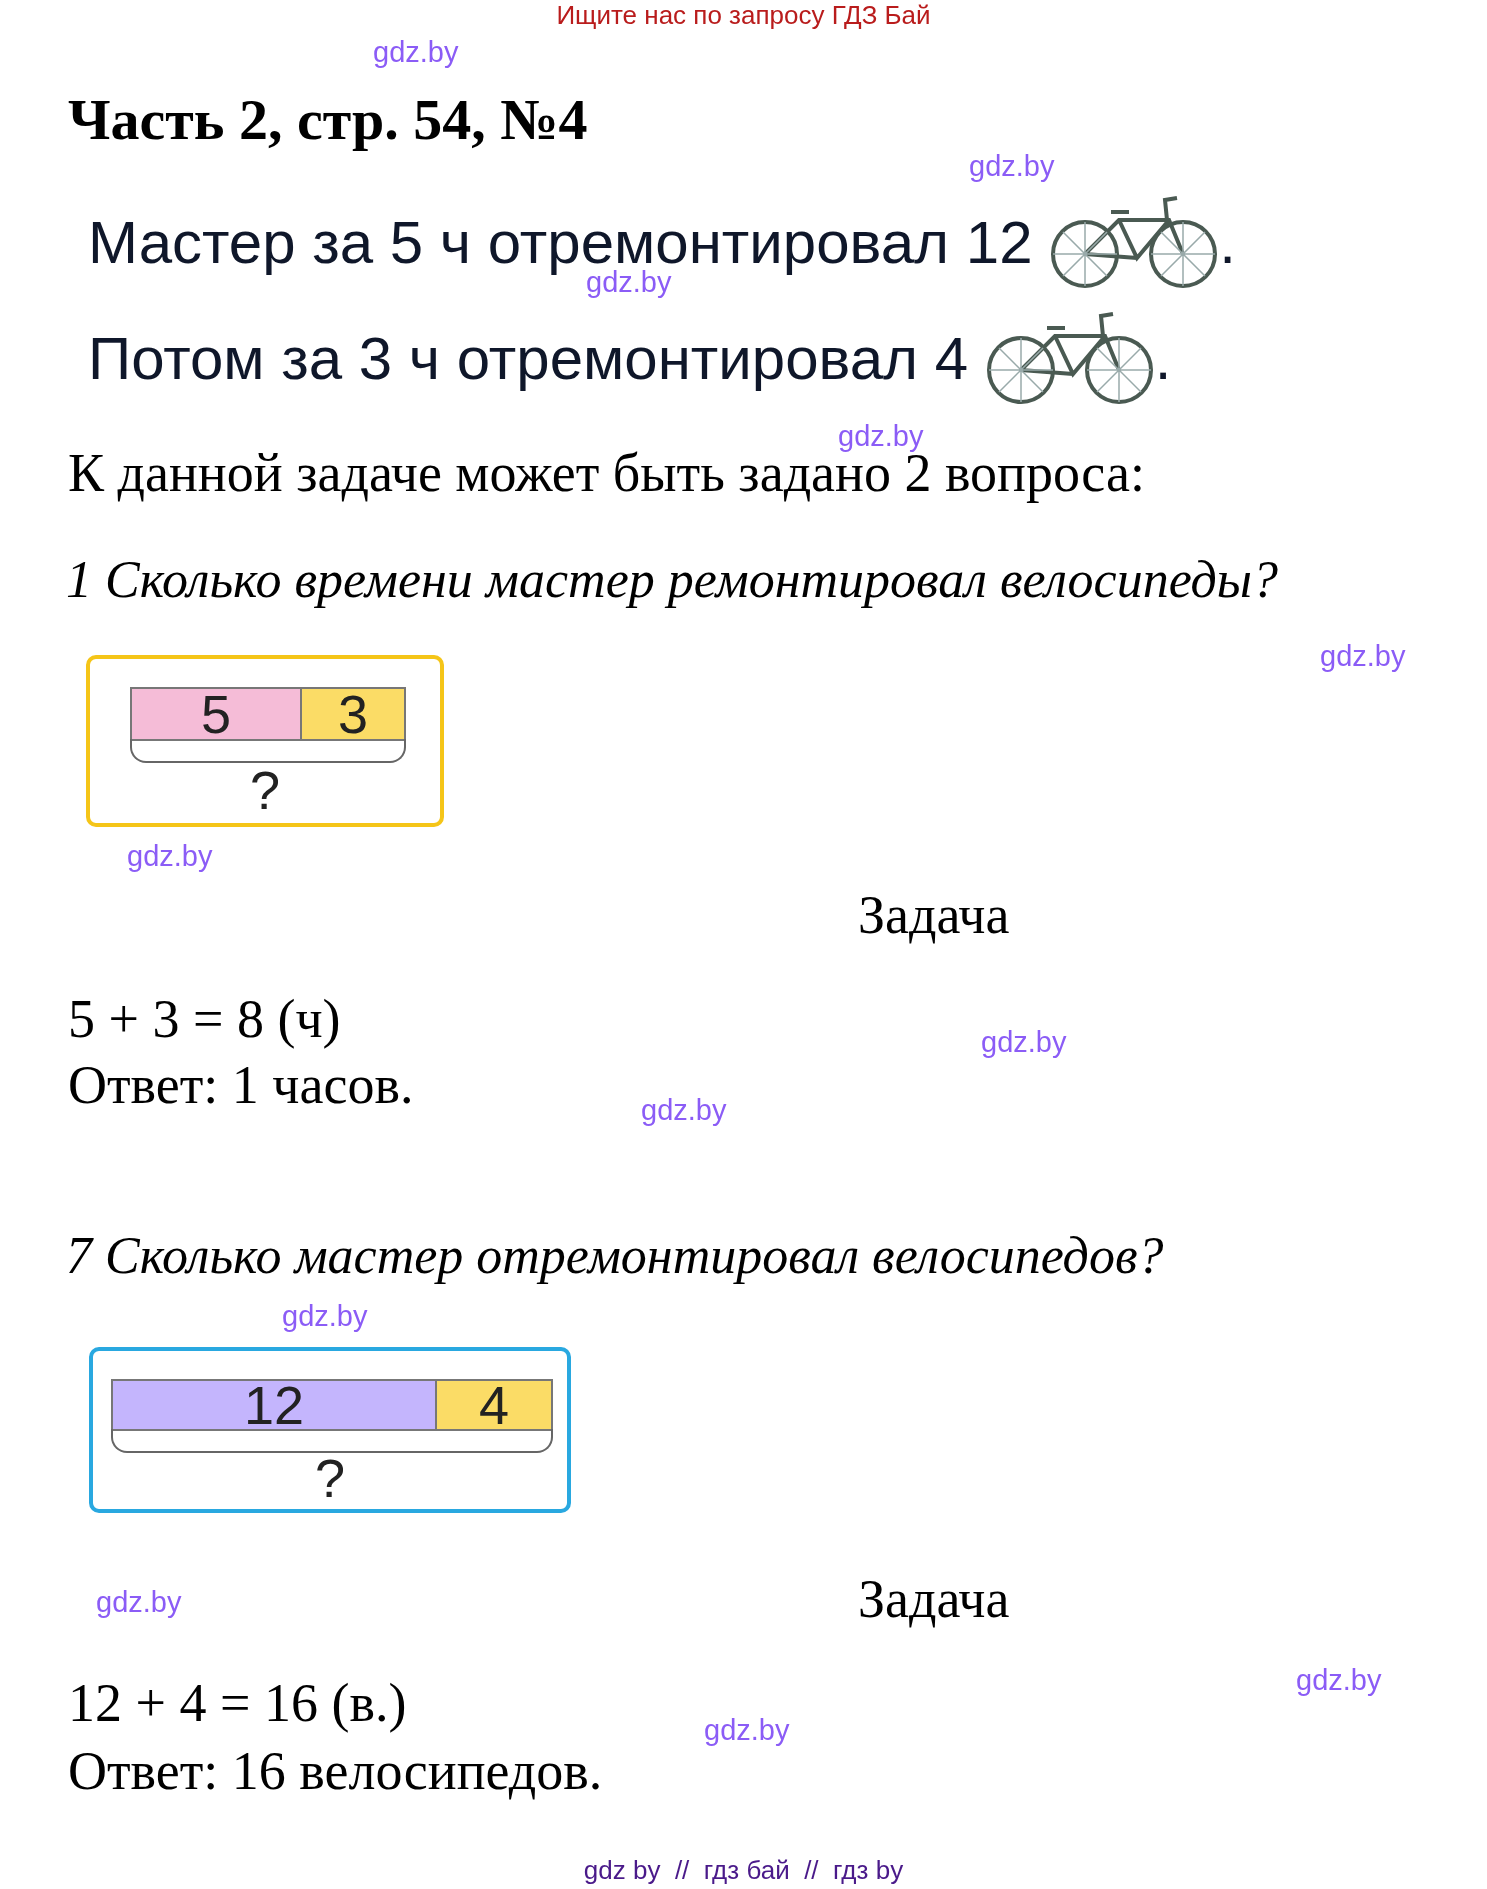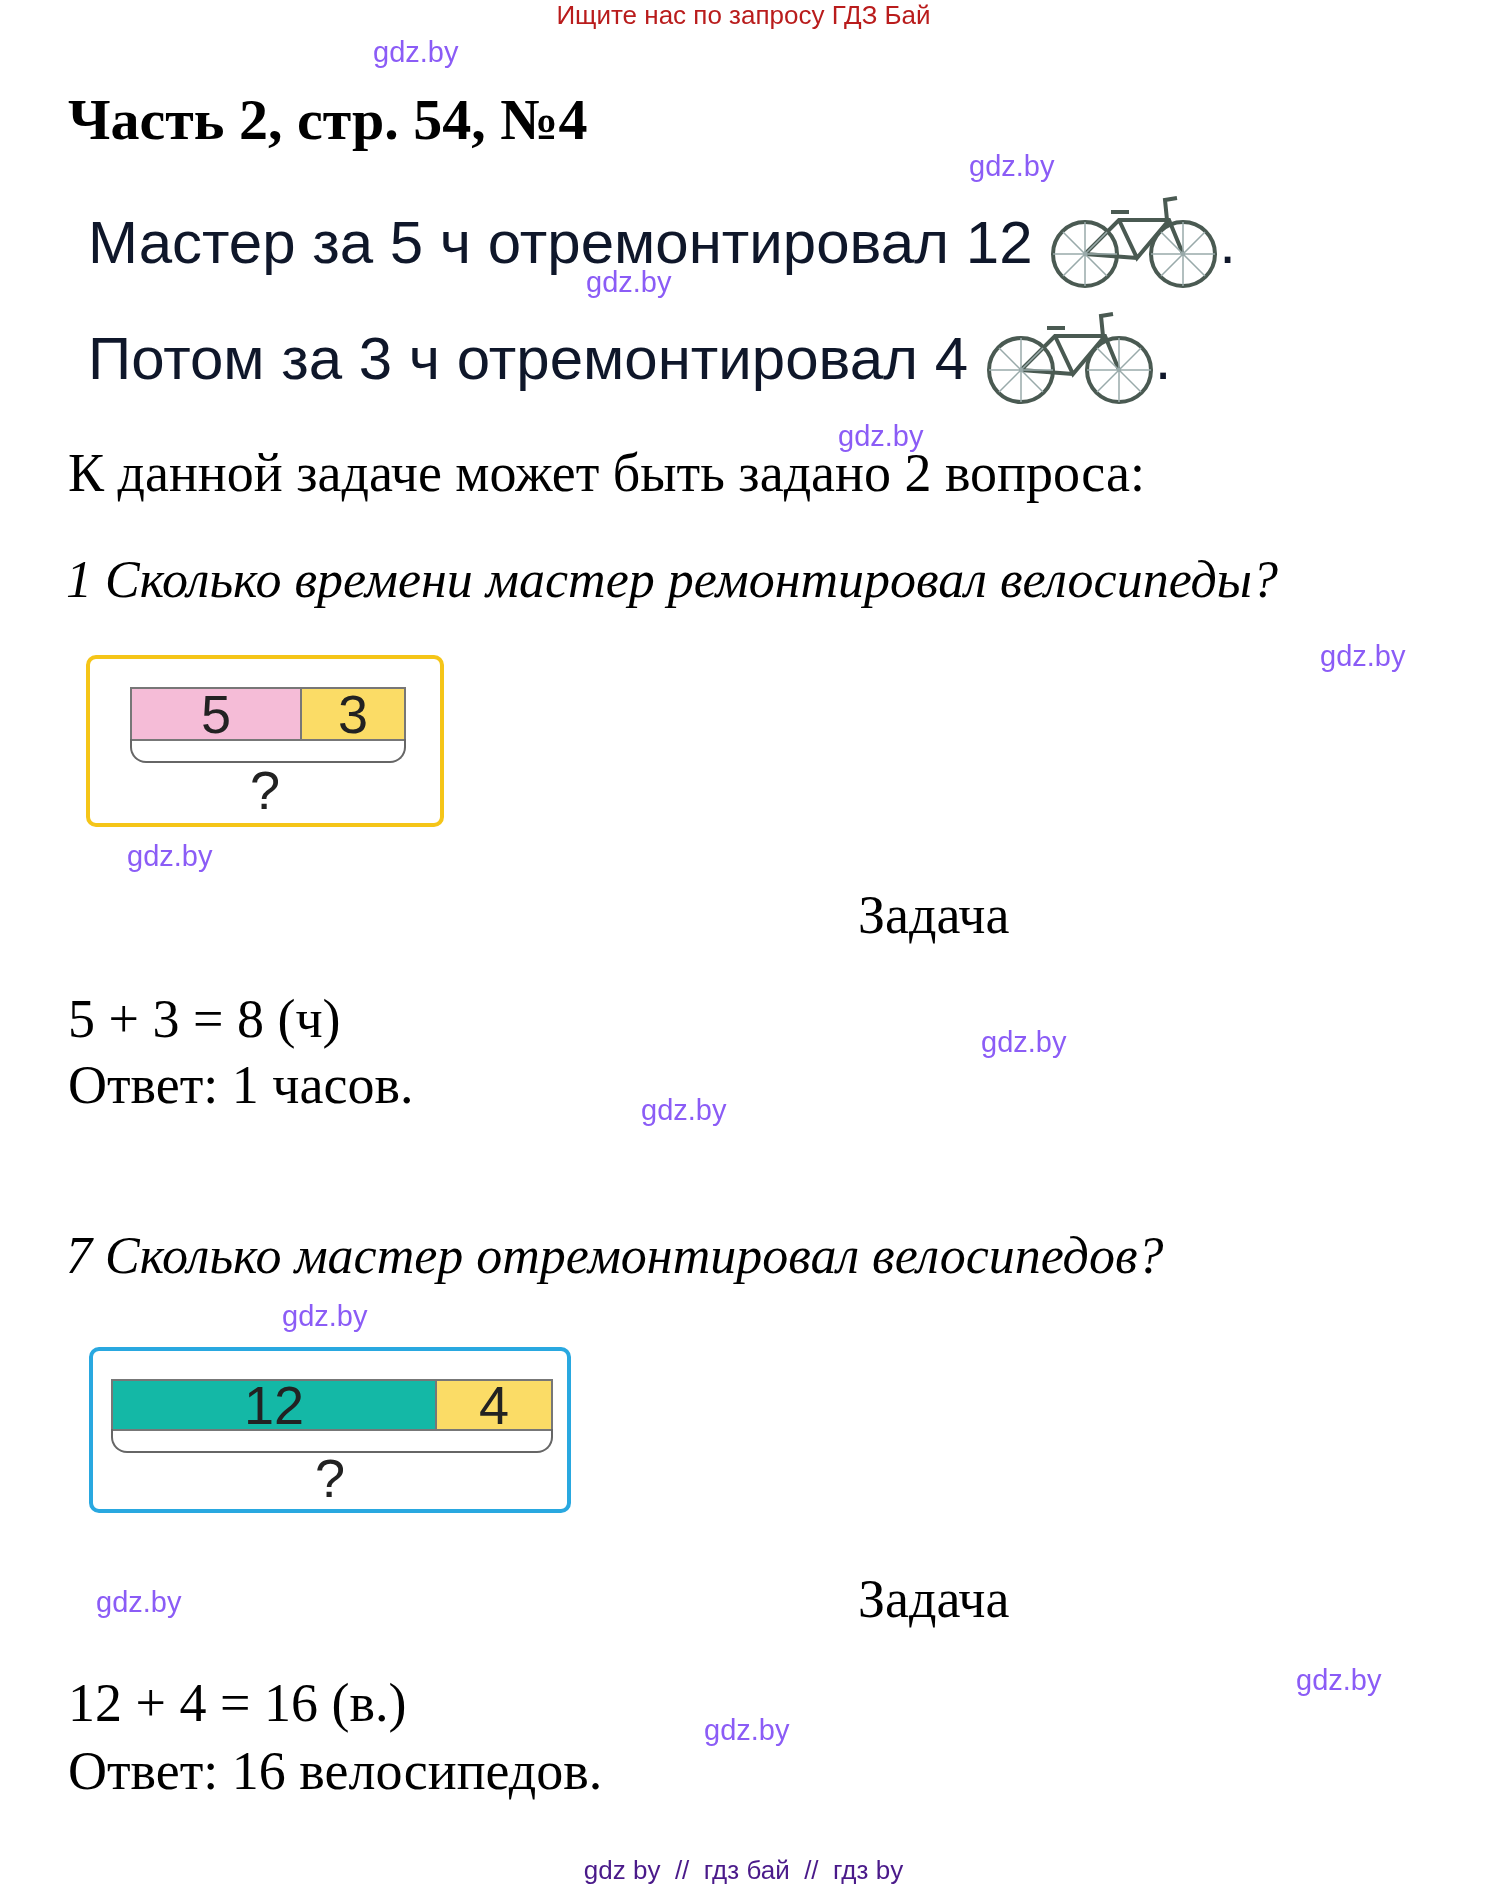--- a/index.html
+++ b/index.html
@@ -82,21 +82,21 @@
 <div class="abs serif-lg" style="top:988px;">5 + 3 = 8 (ч)</div>
 <div class="abs wm" style="left:981px;top:1026px;">gdz.by</div>
 <div class="abs serif-lg" style="top:1054px;">Ответ: 1 часов.</div>
 <div class="abs wm" style="left:641px;top:1094px;">gdz.by</div>
 
 <div class="abs italic" style="top:1226px;">7 Сколько мастер отремонтировал велосипедов?</div>
 <div class="abs wm" style="left:282px;top:1300px;">gdz.by</div>
 
 <div class="box" style="left:89px;top:1347px;width:482px;height:166px;border:4px solid #29a8e0;">
   <div class="bar" style="left:18px;top:28px;width:442px;height:52px;">
-    <div class="seg" style="width:324px;background:#14b8a6;border-right:2px solid #777;">12</div>
+    <div class="seg" style="width:324px;background:#c4b5fd;border-right:2px solid #777;">12</div>
     <div class="seg" style="flex:1;background:#fbdc66;">4</div>
   </div>
   <div class="brace" style="left:18px;top:78px;width:442px;height:24px;"></div>
   <div class="q" style="left:0;width:474px;text-align:center;top:96px;">?</div>
 </div>
 
 <div class="abs wm" style="left:96px;top:1586px;">gdz.by</div>
 <div class="abs" style="left:858px;top:1568px;font-size:54px;">Задача</div>
 
 <div class="abs wm" style="left:1296px;top:1664px;">gdz.by</div>

